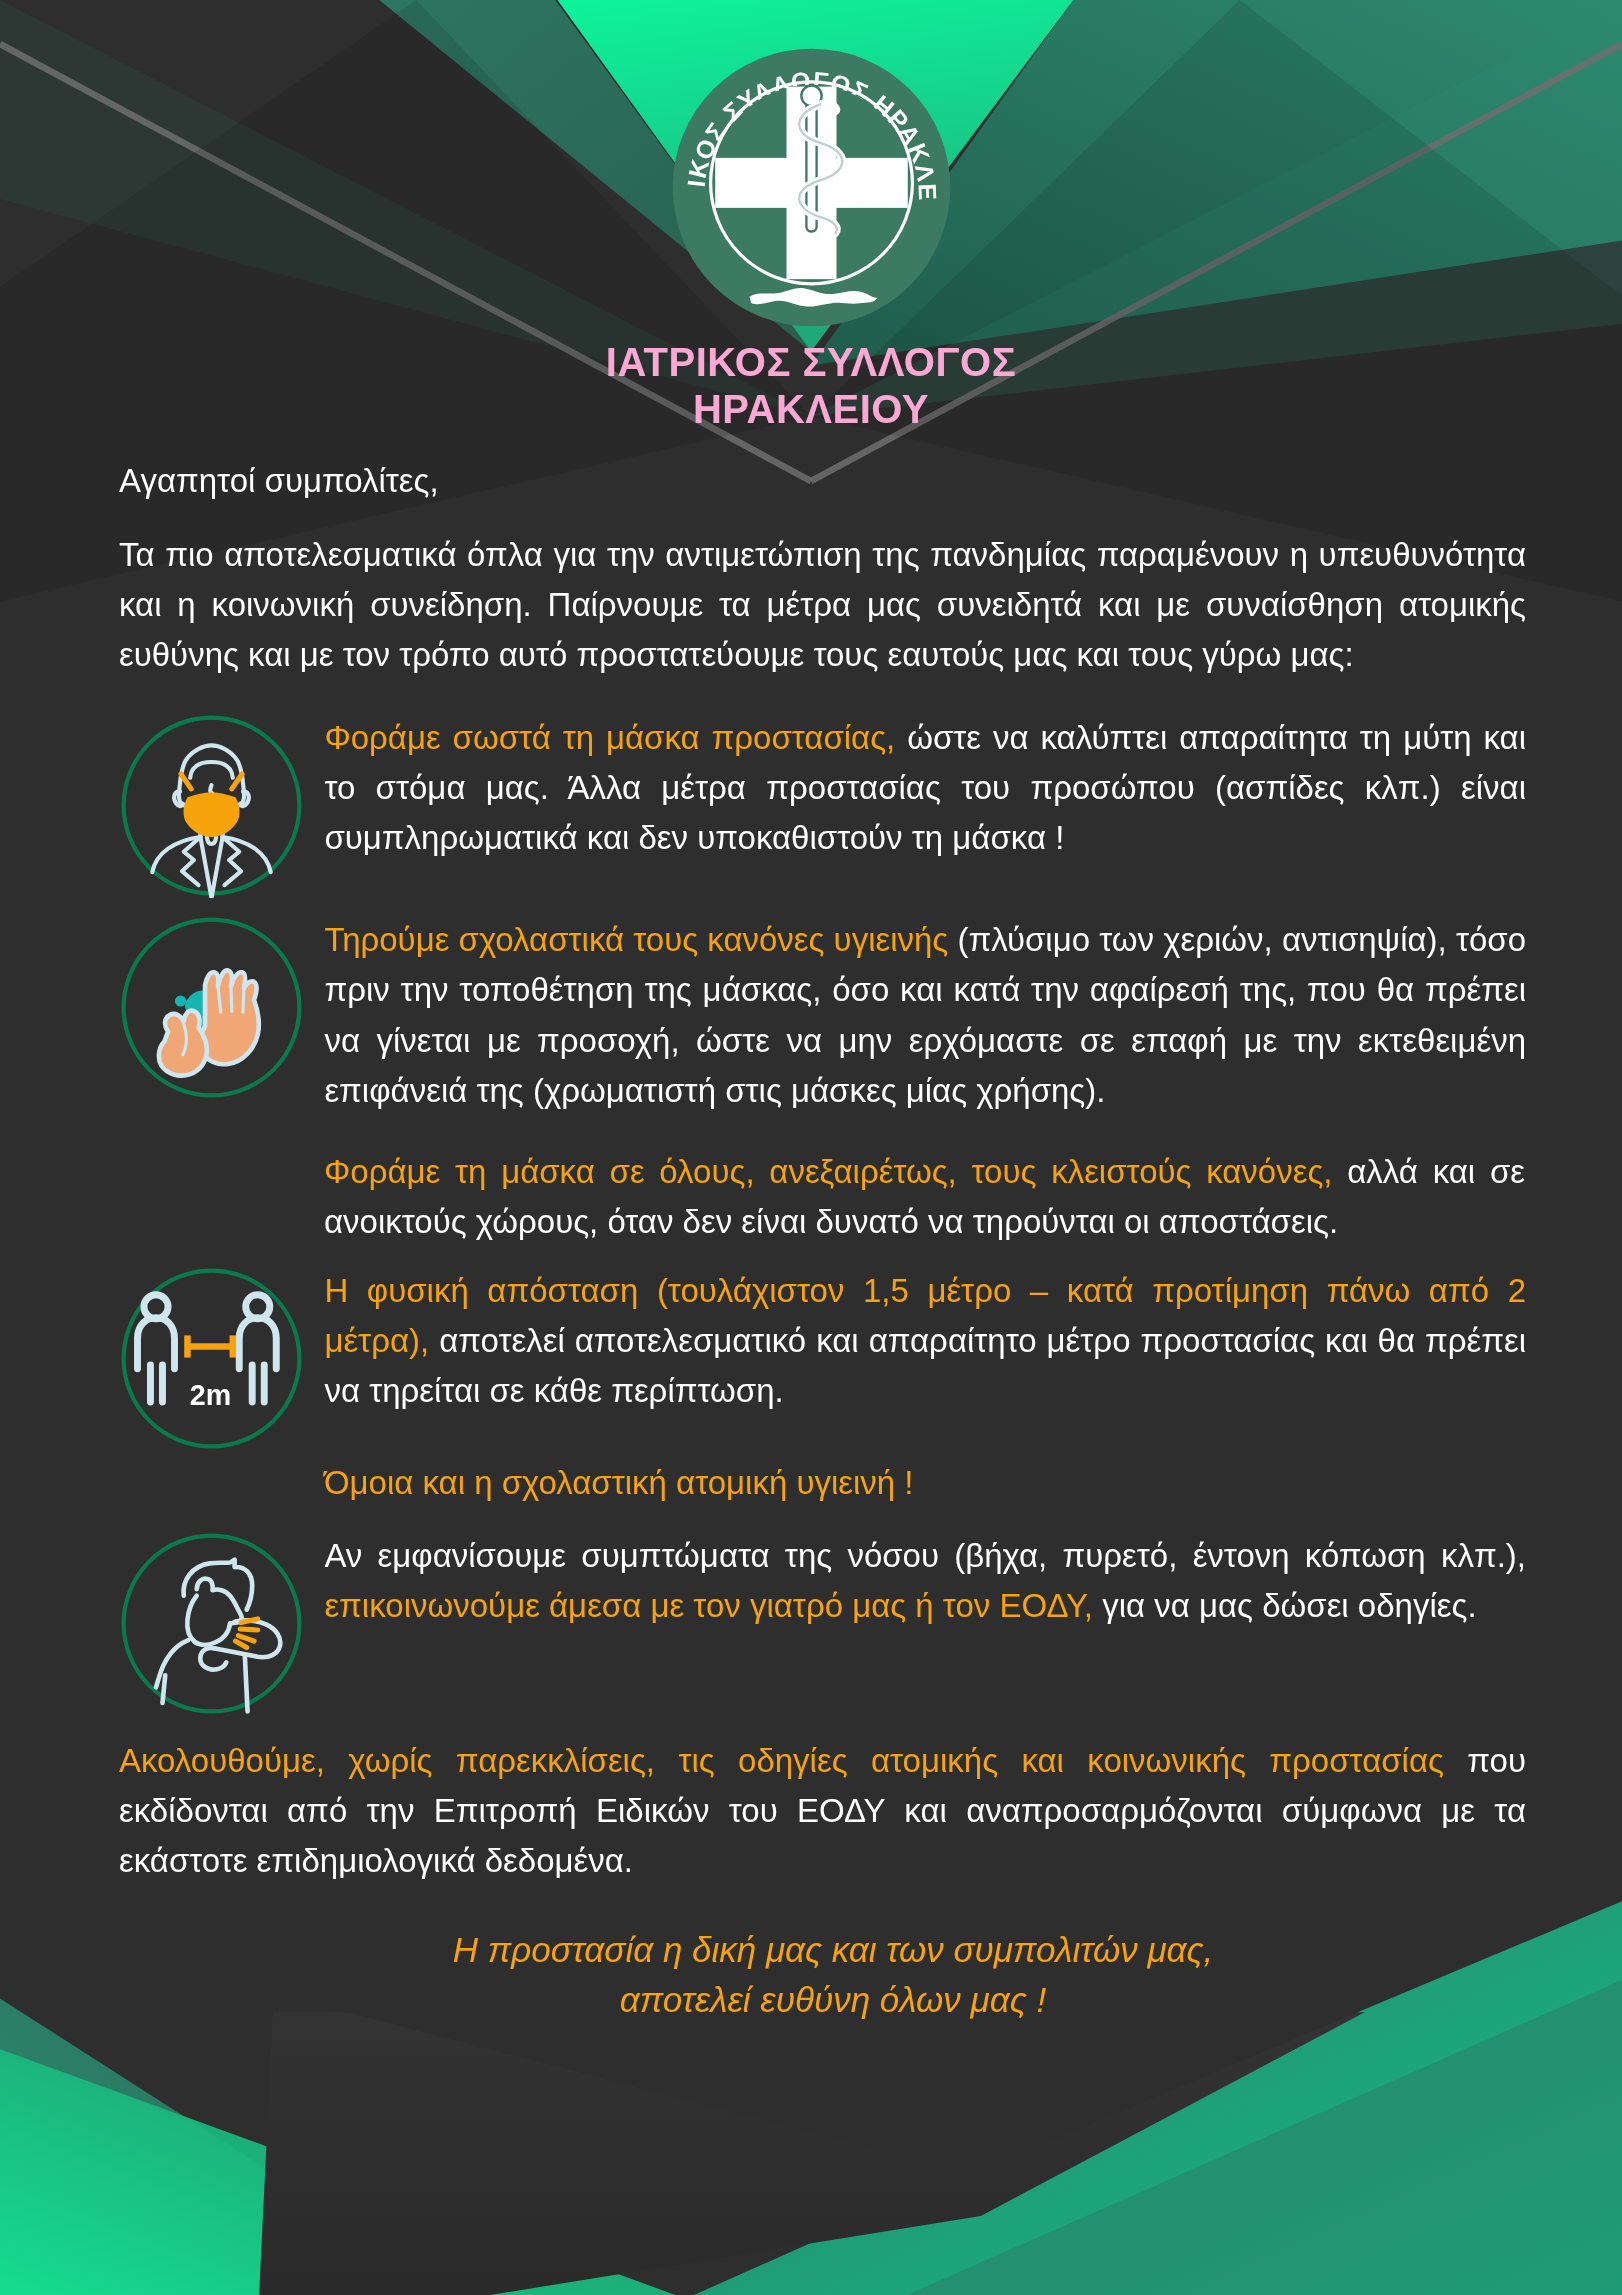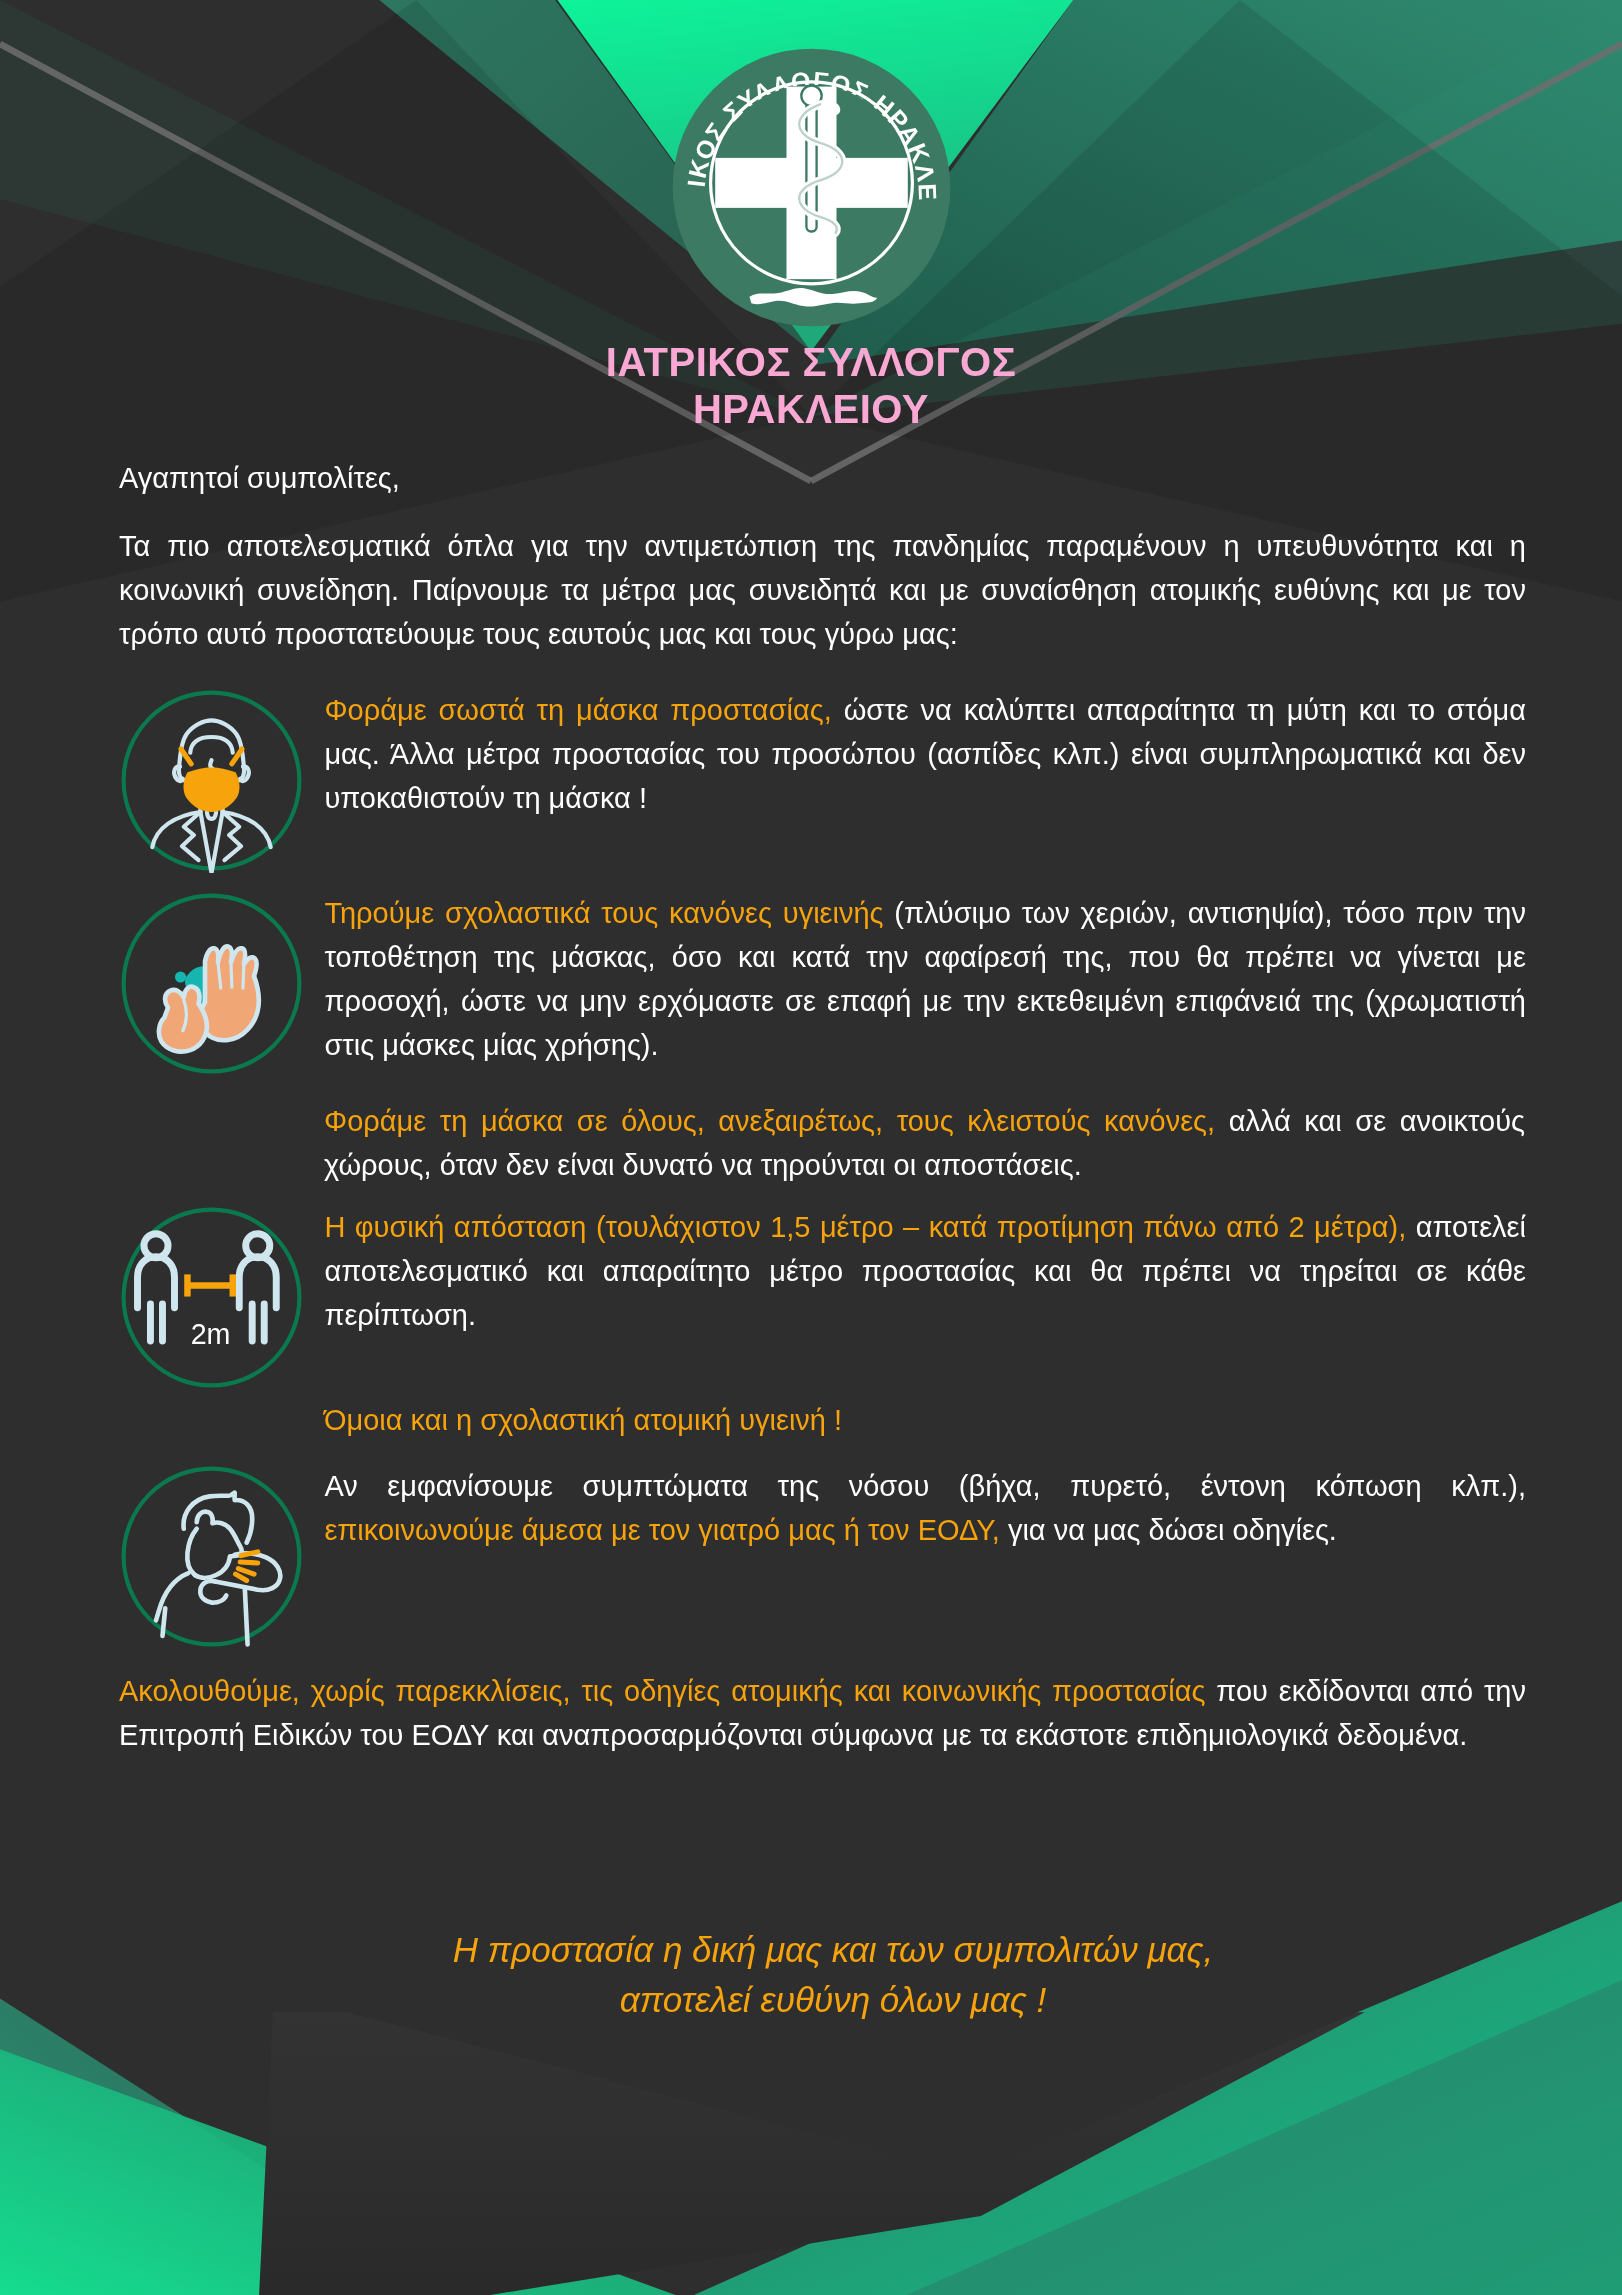--- a/index.html
+++ b/index.html
@@ -47,41 +47,42 @@
   
   .content {
     position: absolute;
     top: 456px;
     left: 119px;
     width: 1407px;
     z-index: 5;
   }
   .para {
     color: #ffffff;
-    font-size: 29px;
+    font-size: 33px;
     line-height: 1.52;
     text-align: justify;
     margin: 0 0 15.7px 0;
     font-weight: 300;
   }
   .para.greeting { margin-bottom: 24px; text-align: left; }
   .hl { color: #f7a30c; }
 
   .row {
     position: relative;
     display: flex;
     align-items: flex-start;
     margin-bottom: 4.6px;
   }
   .icon-col {
     flex: 0 0 185px;
     width: 185px;
     display: flex;
     justify-content: flex-start;
     align-items: center;
+    font-weight: bold;
   }
   .text-col {
     flex: 1 1 auto;
     padding-left: 20.4px;
   }
   .icon-circle { width: 185px; height: 185px; display: block; }
 
   .block-standalone {
     margin-left: 205px;
     width: 1201px;

